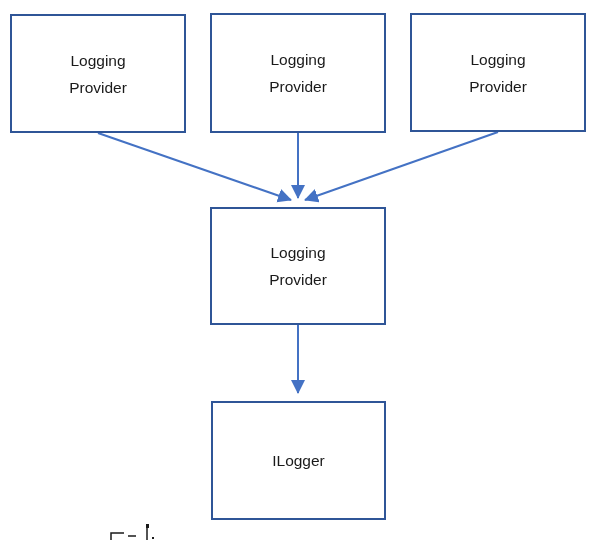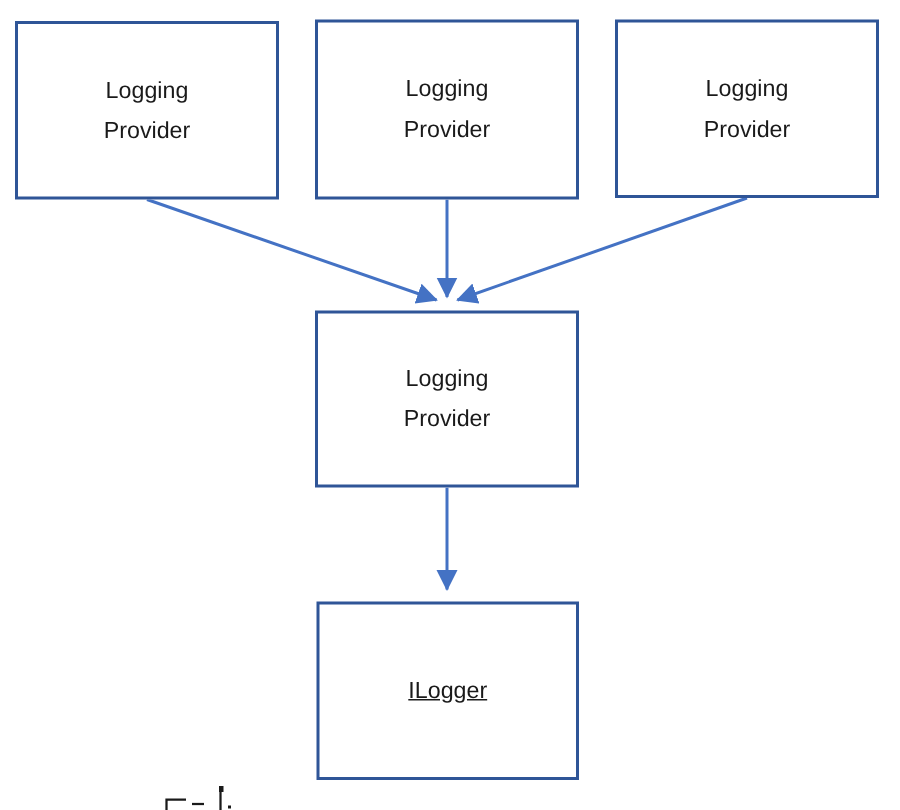--- a/index.html
+++ b/index.html
@@ -16,21 +16,21 @@
     text-align:center;color:var(--text-color,#1a1a1a);
     font-size:15.5px;line-height:27px;
     box-sizing:border-box;
   }
   .edges{position:absolute;left:0;top:0;pointer-events:none;}
   
   #n-provider-1{left:10px;top:14px;width:176px;height:119px;}
   #n-provider-2{left:210px;top:13px;width:176px;height:120px;}
   #n-provider-3{left:410px;top:13px;width:176px;height:119px;}
   #n-factory   {left:210px;top:207px;width:176px;height:118px;}
-  #n-ilogger   {left:211px;top:401px;width:175px;height:119px;text-decoration:underline;}
+  #n-ilogger   {left:211px;top:401px;width:175px;height:119px;}
   .artifact{position:absolute;left:0;top:0;}
 </style>
 </head>
 <body style="background: rgb(255, 255, 255);">
 
 <div class="canvas">
 
   <svg class="edges" width="600" height="540" viewBox="0 0 600 540">
     <defs>
       <marker id="arrowhead" markerWidth="9" markerHeight="9" refX="6.5" refY="3.5" orient="auto" markerUnits="strokeWidth">

